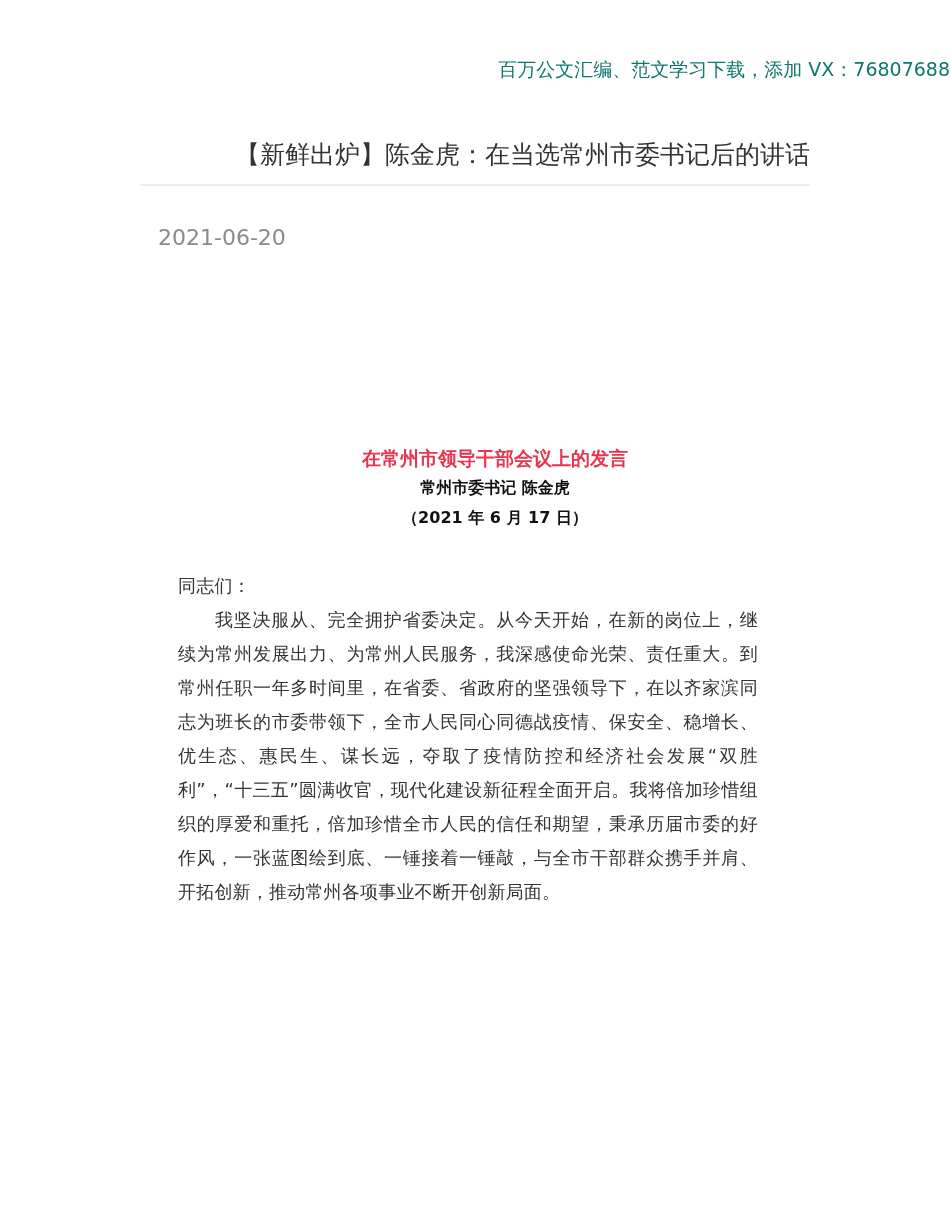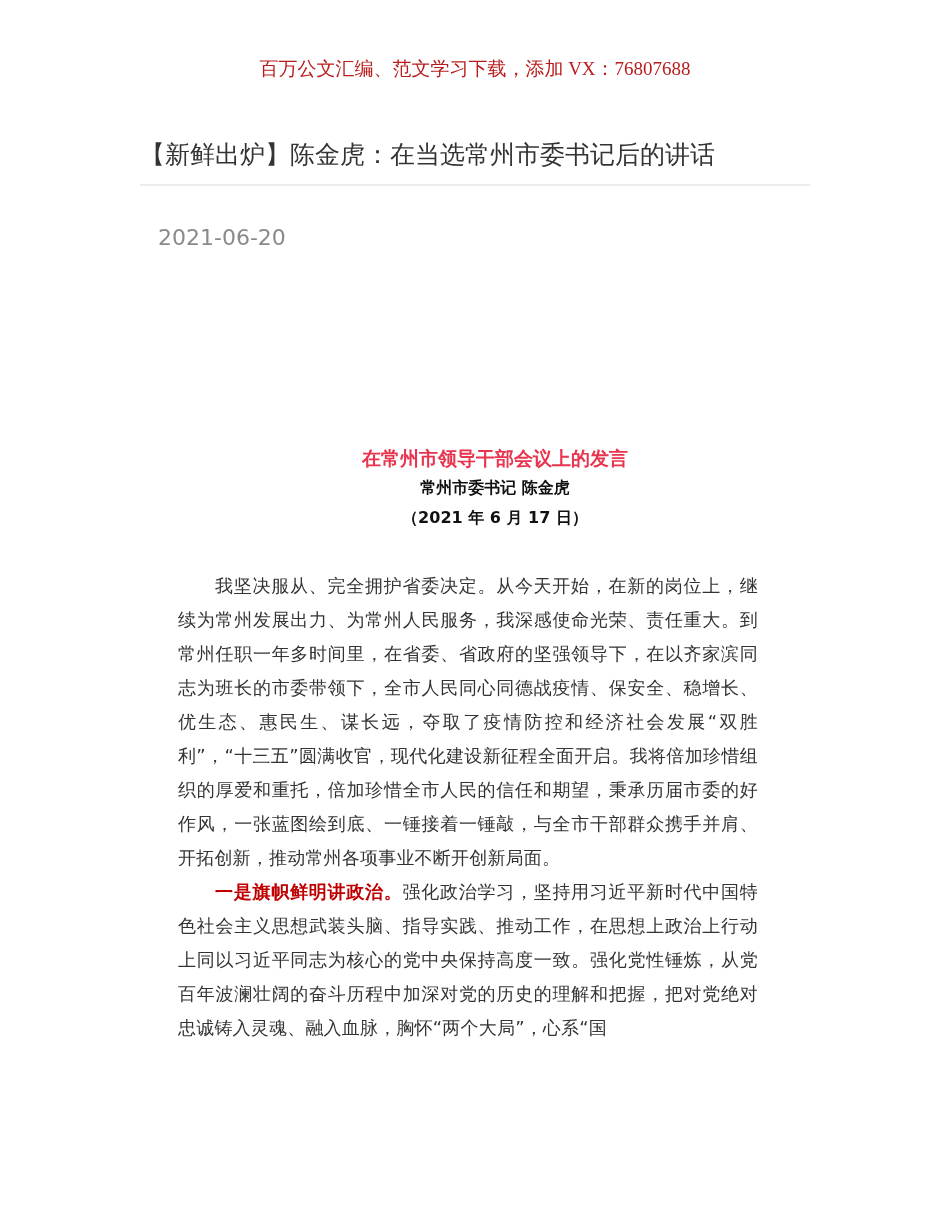--- a/index.html
+++ b/index.html
@@ -1,25 +1,25 @@
 <!DOCTYPE html>
 <html><head>
 <meta charset="utf-8">
 <style>
   html, body { margin: 0; padding: 0; background: #ffffff; }
   body {
     width: 950px; height: 1230px; position: relative; overflow: hidden;
     font-family: "DejaVu Sans", "Liberation Sans", sans-serif;
   }
   .banner {
-    position: absolute; left: 0; top: 55px; width: 950px; text-align: center;
-    color: #b91c1c; font-size: 19px; line-height: 28px; font-family: Liberation Serif, serif;
+    position: absolute; left: 0; top: 55px; width: 950px; text-align: right;
+    color: #0f766e; font-size: 19px; line-height: 28px;
   }
   .title {
-    position: absolute; left: 140px; top: 135px; width: 670px; text-align: left;
+    position: absolute; left: 140px; top: 135px; width: 670px; text-align: right;
     color: #333333; font-size: 25px; line-height: 40px;
   }
   .divider {
     position: absolute; left: 140px; top: 184px; width: 670px; height: 0;
     border-top: 2px solid #ececec;
   }
   .date {
     position: absolute; left: 158px; top: 226px; color: #8a8a8a;
     font-size: 22px; line-height: 24px;
   }
@@ -44,15 +44,15 @@
 <div class="divider"></div>
 <div class="date">2021-06-20</div>
 
 <div class="speech-head">
   <div class="speech-title">在常州市领导干部会议上的发言</div>
   <div class="speech-author">常州市委书记 陈金虎</div>
   <div class="speech-date">（2021 年 6 月 17 日）</div>
 </div>
 
 <div class="body-text">
+  <p>同志们：</p>
   <p class="indent">我坚决服从、完全拥护省委决定。从今天开始，在新的岗位上，继续为常州发展出力、为常州人民服务，我深感使命光荣、责任重大。到常州任职一年多时间里，在省委、省政府的坚强领导下，在以齐家滨同志为班长的市委带领下，全市人民同心同德战疫情、保安全、稳增长、优生态、惠民生、谋长远，夺取了疫情防控和经济社会发展“双胜利”，“十三五”圆满收官，现代化建设新征程全面开启。我将倍加珍惜组织的厚爱和重托，倍加珍惜全市人民的信任和期望，秉承历届市委的好作风，一张蓝图绘到底、一锤接着一锤敲，与全市干部群众携手并肩、开拓创新，推动常州各项事业不断开创新局面。</p>
-  <p class="indent"><span class="emph">一是旗帜鲜明讲政治。</span><span>强化政治学习，坚持用习近平新时代中国特色社会主义思想武装头脑、指导实践、推动工作，在思想上政治上行动上同以习近平同志为核心的党中央保持高度一致。强化党性锤炼，从党百年波澜壮阔的奋斗历程中加深对党的历史的理解和把握，把对党绝对忠诚铸入灵魂、融入血脉，胸怀“两个大局”，心系“国</span></p>
 </div>
 
 </body></html>

